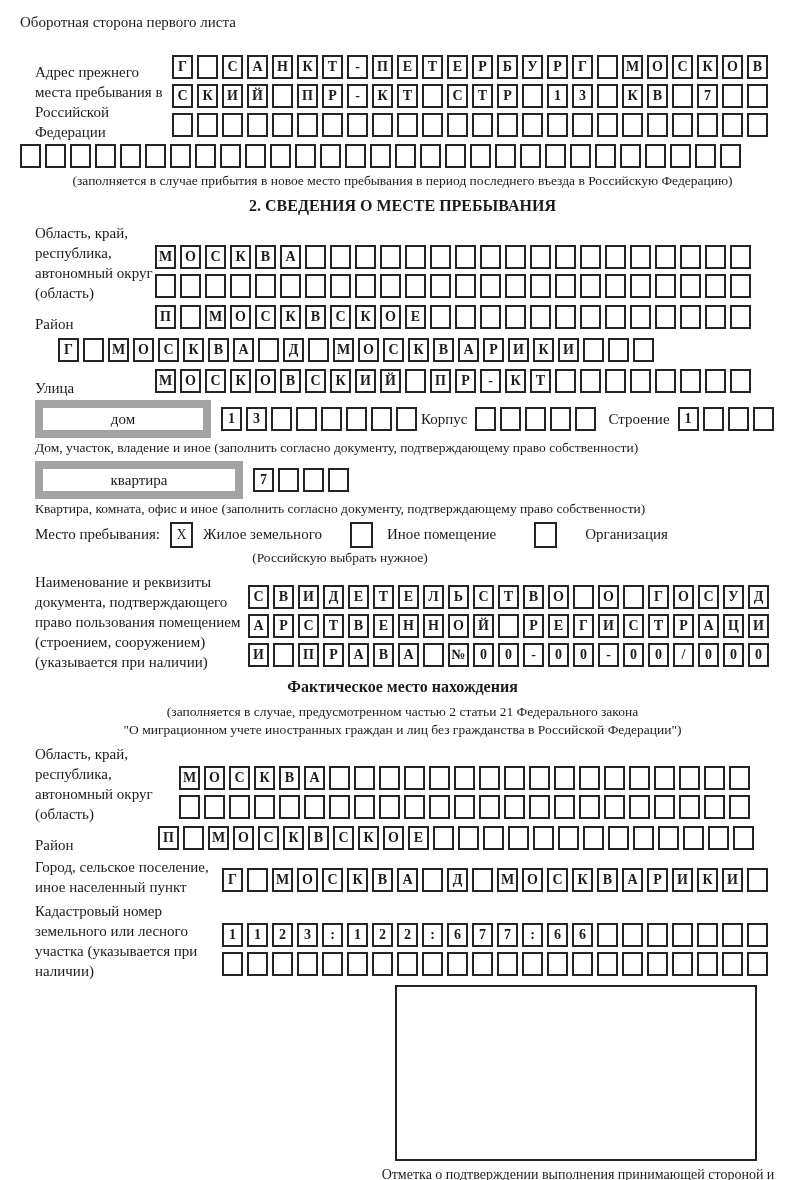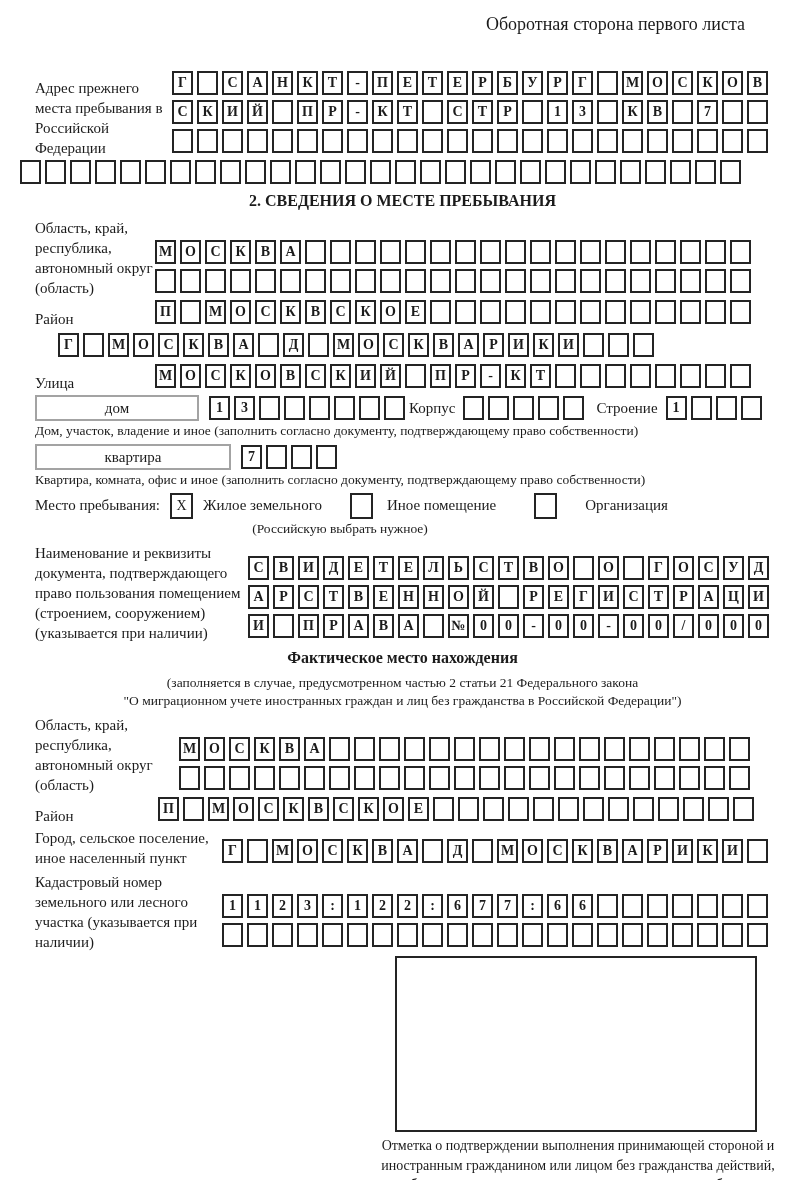--- a/index.html
+++ b/index.html
@@ -6,36 +6,36 @@
   .page{
     position:relative;
     width:800px;height:1180px;
     background:#ffffff;
     color:#1b1b1b;
     font-family:"Liberation Serif", serif;
     box-sizing:border-box;
     padding:14px 15px 10px 20px;
     overflow:hidden;
   }
-  .hdr-note{ text-align:right; font-size:18px; padding-right:40px; margin-bottom:36px;}
+  .hdr-note{ text-align:left; font-size:15px; padding-right:40px; margin-bottom:24px;}
   .frow{ display:flex; align-items:flex-end; margin-left:15px; margin-bottom:2px;}
   .flabel{ font-size:15px; line-height:20px; flex-shrink:0;}
   .cells-col{ display:flex; flex-direction:column;}
   .cells{ display:flex; margin-bottom:5px; }
   .cell{
     display:inline-block; width:17px; height:20px;
     border:2px solid #242424; margin-right:4px;
     text-align:center; line-height:20px; font-size:14px; font-weight:bold;
     background:#fff;
   }
   .caption{ font-size:13.5px; text-align:center; margin:2px 0 6px 0;}
   .caption-left{ font-size:13.5px; text-align:left; margin:1px 0 5px 15px;}
   .sec-title{ font-size:16px; font-weight:bold; text-align:center; margin:8px 0 8px 0;}
   .labelbox{
-    border:2px solid #a3a3a3; height:22px; line-height:22px;
+    border:8px solid #a3a3a3; height:22px; line-height:22px;
     text-align:center; font-size:15px; background:#fff; flex-shrink:0;
   }
   .inline-lbl{ font-size:15px; line-height:24px; flex-shrink:0;}
   .chkbox{
     display:inline-block; width:19px; height:22px; border:2px solid #242424;
     text-align:center; line-height:22px; font-size:14px; background:#fff; flex-shrink:0;
   }
   .stamp-box{
     border:2px solid #242424; width:358px; height:172px;
     margin-left:375px; margin-top:4px; background:#fff;
@@ -157,20 +157,21 @@
       <span class="cell"></span>
       <span class="cell"></span>
       <span class="cell"></span>
       <span class="cell"></span>
       <span class="cell"></span>
       <span class="cell"></span>
       <span class="cell"></span>
       <span class="cell"></span>
       <span class="cell"></span>
     </div>
+  <div class="caption">(заполняется в случае прибытия в новое место пребывания в период последнего въезда в Российскую Федерацию)</div>
 
   <div class="sec-title">2. СВЕДЕНИЯ О МЕСТЕ ПРЕБЫВАНИЯ</div>
 
   <div class="frow">
     <div class="flabel" style="width:120px;">Область, край, республика, автономный округ (область)</div>
     <div class="cells-col">
       <div class="cells">
           <span class="cell">М</span>
           <span class="cell">О</span>
           <span class="cell">С</span>

